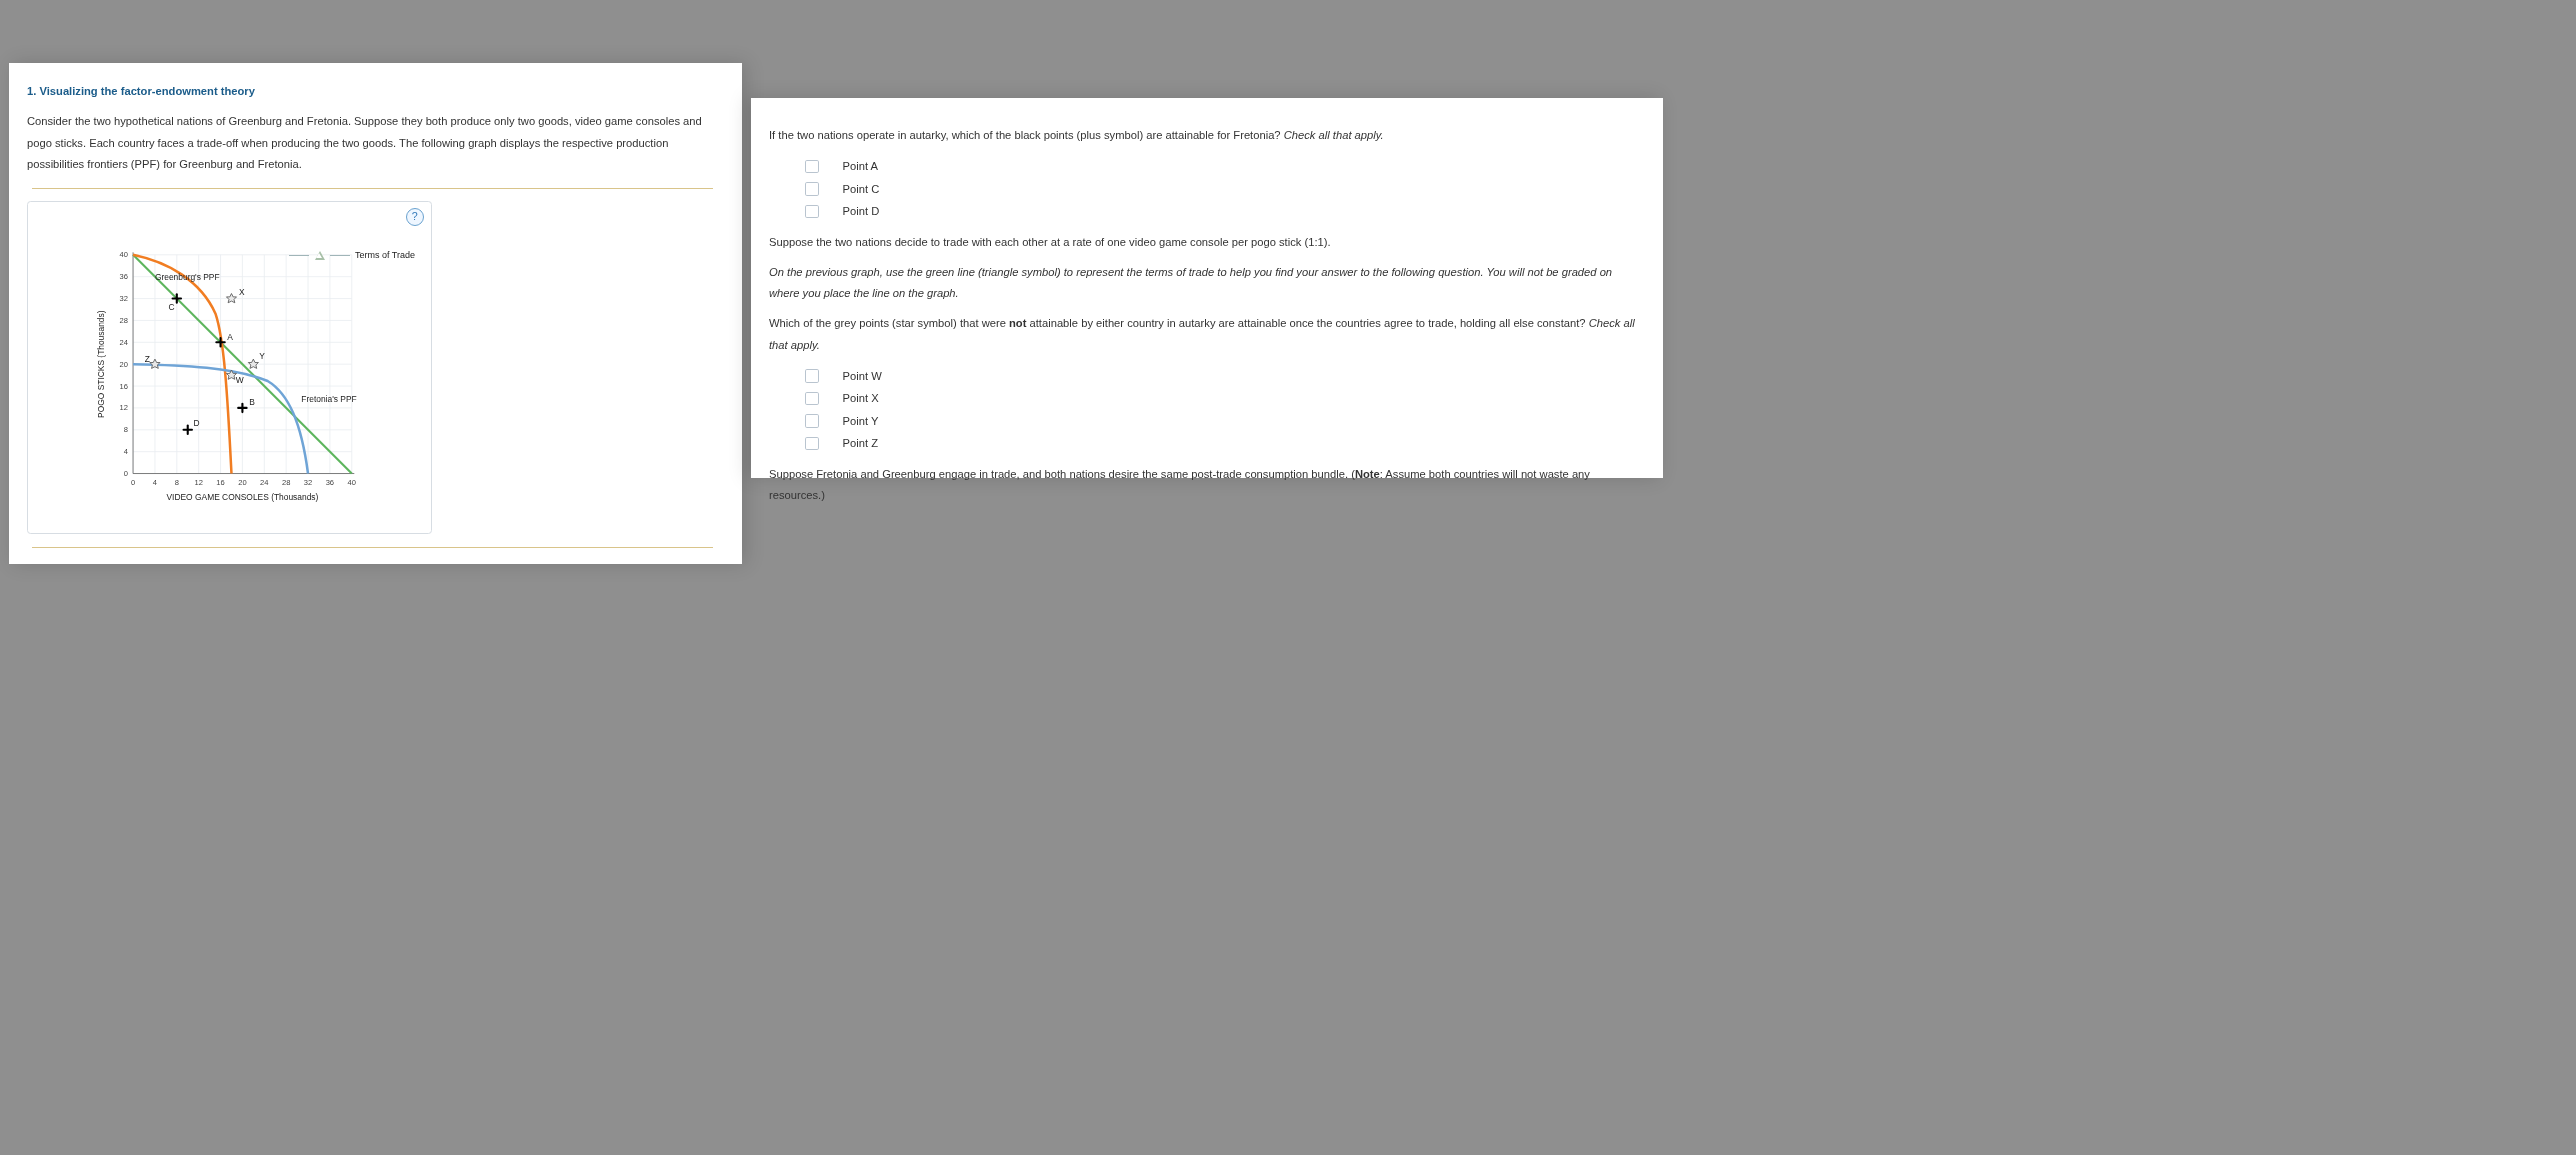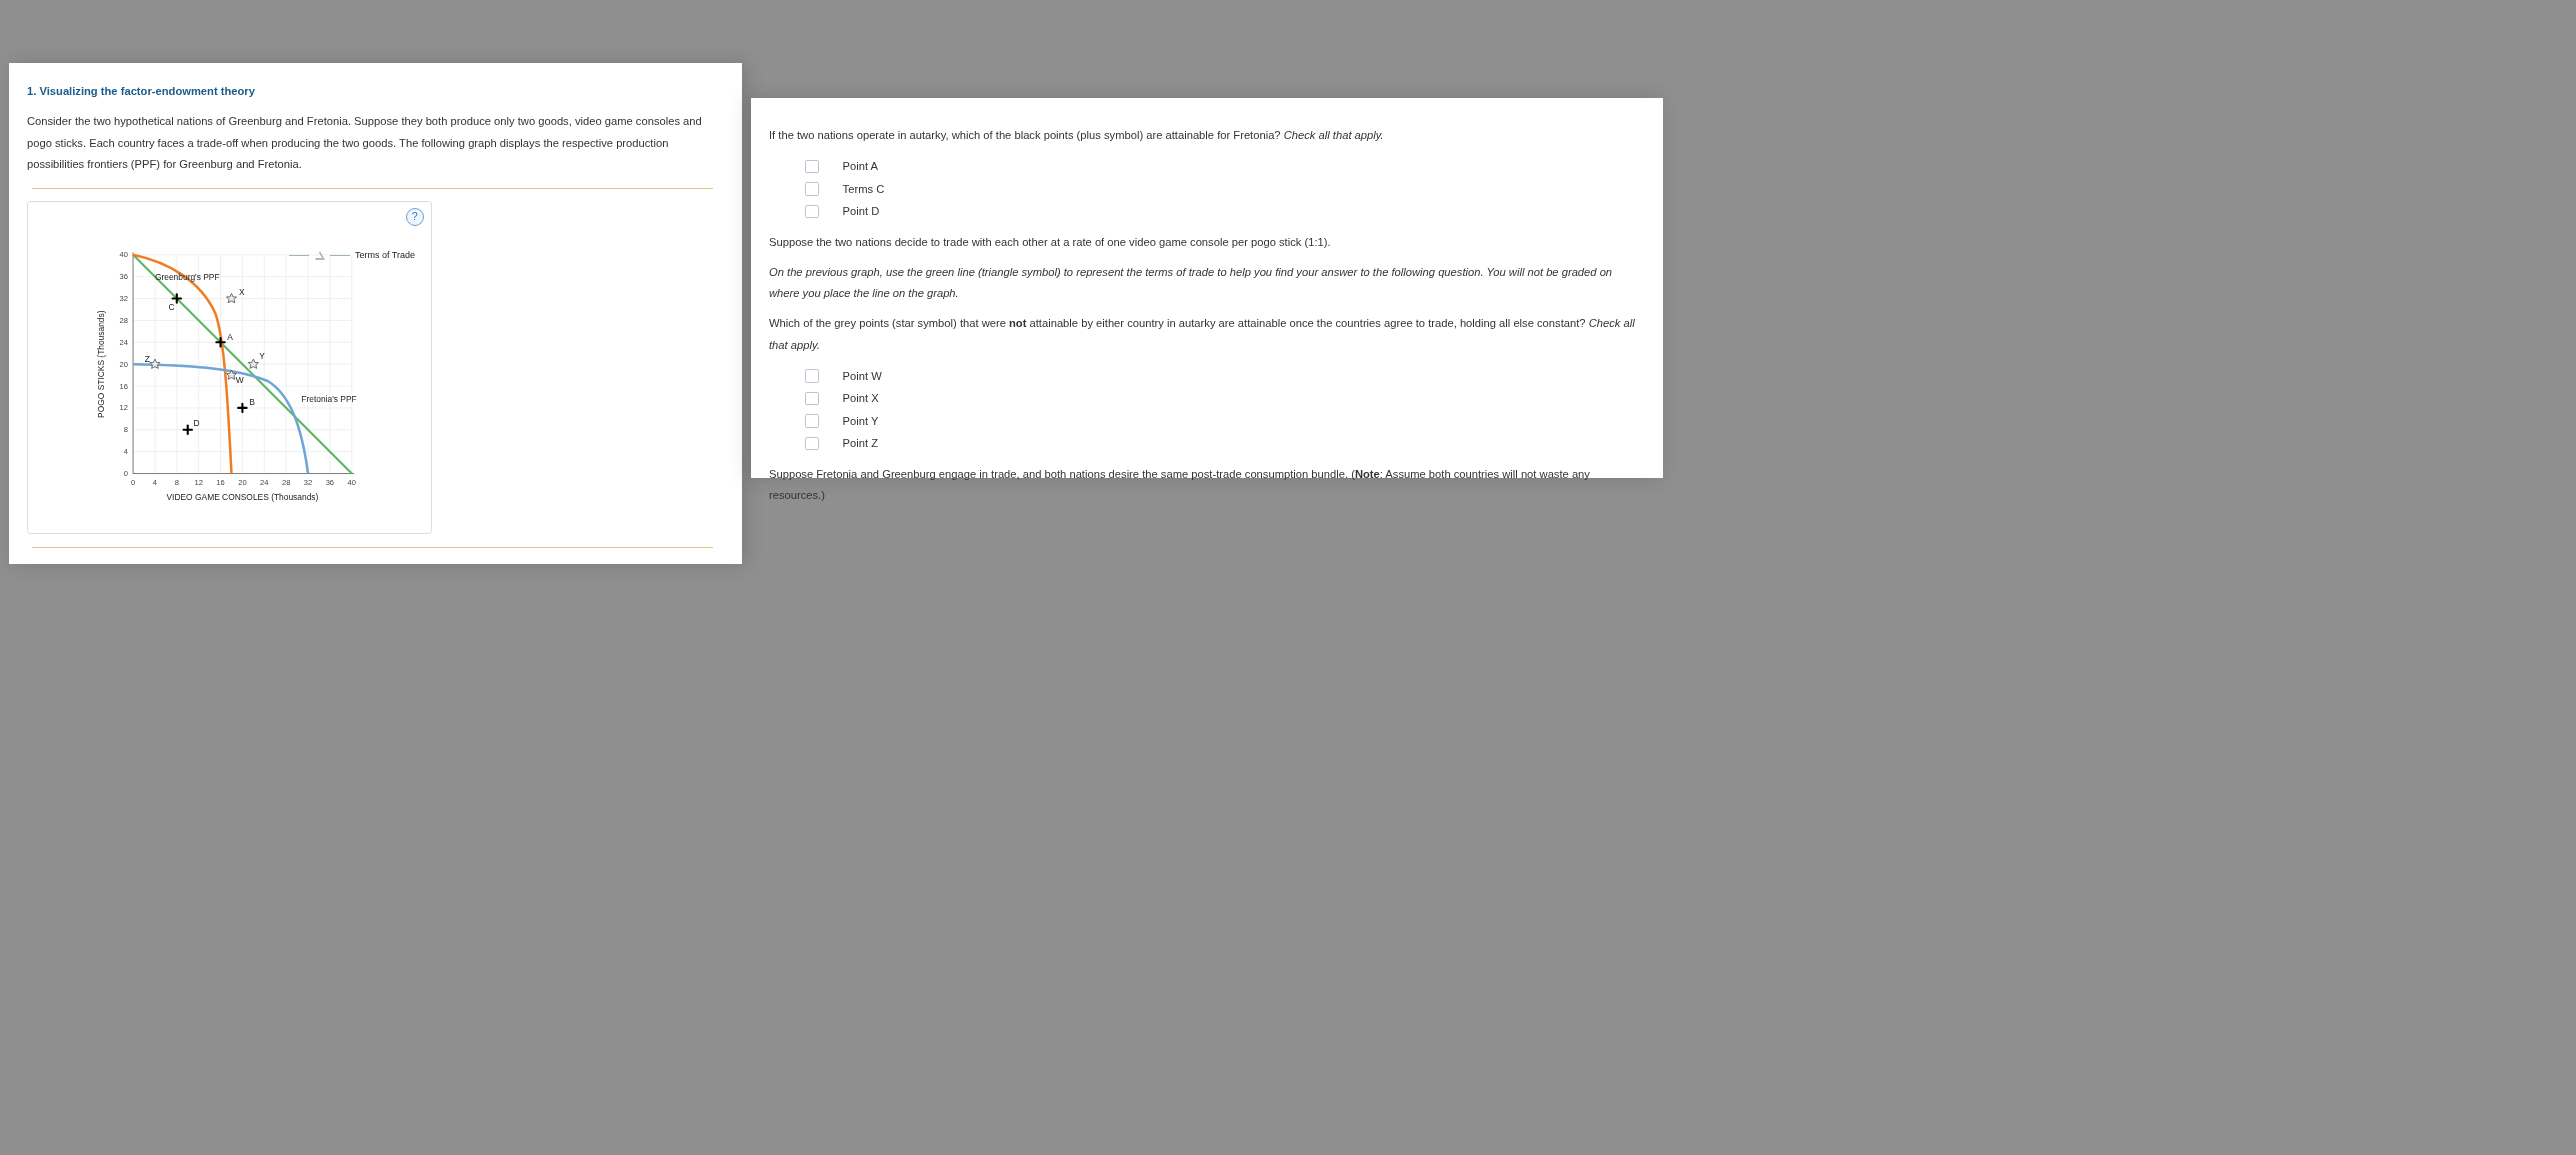--- a/index.html
+++ b/index.html
@@ -174,21 +174,21 @@
 
     <div class="para">
       <span>If the two nations operate in autarky, which of the black points (plus symbol) are attainable for Fretonia? </span><span class="italic">Check all that apply.</span>
     </div>
     <div class="check-row">
         <span class="cb"></span>
         <span>Point A</span>
       </div>
     <div class="check-row">
         <span class="cb"></span>
-        <span>Terms C</span>
+        <span>Point C</span>
       </div>
     <div class="check-row">
         <span class="cb"></span>
         <span>Point D</span>
       </div>
 
     <div class="para">Suppose the two nations decide to trade with each other at a rate of one video game console per pogo stick (1:1).</div>
     <div class="para italic">On the previous graph, use the green line (triangle symbol) to represent the terms of trade to help you find your answer to the following question. You will not be graded on where you place the line on the graph.</div>
 
     <div class="para">

